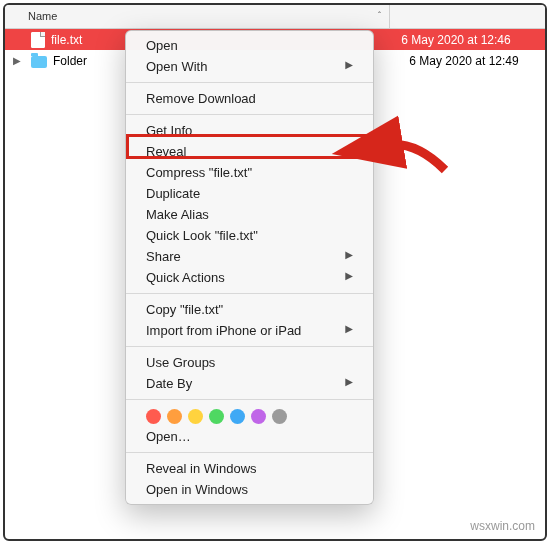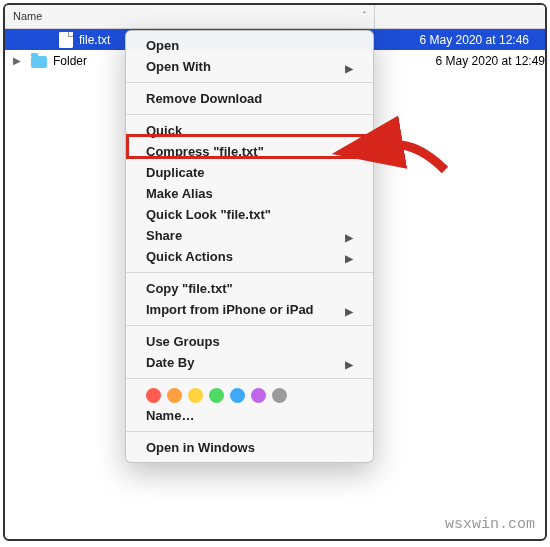--- a/index.html
+++ b/index.html
@@ -1,41 +1,41 @@
 <!DOCTYPE html>
 <html><head>
   <meta charset="utf-8">
   <style>
     * { box-sizing: border-box; margin: 0; padding: 0; font-family: -apple-system, BlinkMacSystemFont, "Helvetica Neue", sans-serif; }
     body { width: 550px; height: 547px; background: #fff; overflow: hidden; position: relative; }
     .frame { border: 2px solid #333; border-radius: 6px; margin: 3px; height: 538px; position: relative; background: #fff; overflow: hidden; }
     .header { display: flex; background: #f5f5f5; border-bottom: 1px solid #d0d0d0; height: 24px; font-size: 11px; color: #333; }
-    .col-name { flex: 0 0 370px; padding: 5px 8px; border-right: 1px solid #d0d0d0; position: relative; }
+    .col-name { flex: 0 0 370px; padding: 5px 8px; border-right: 1px solid #d0d0d0; position: relative; margin-left: 15px; }
     .col-date { flex: 1; padding: 5px 8px; }
     .col-sort { position: absolute; right: 8px; top: 5px; font-size: 9px; color: #666; }
     .rows { position: relative; }
     .row { display: flex; height: 21px; font-size: 12px; align-items: center; }
-    .row.selected { background: #1d4ed8; color: #fff; padding-left: 28px; }
+    .row.selected { background: #ef4444; color: #fff; }
     .row .cell-name { flex: 0 0 370px; padding-left: 26px; display: flex; align-items: center; gap: 6px; }
-    .row .cell-date { flex: 1; padding-left: 8px; text-align: right; }
+    .row .cell-date { flex: 1; padding-left: 8px; text-align: center; }
     .row.selected .cell-date { padding-right: 16px;}
     .row .disclosure { position: absolute; left: 8px; font-size: 10px; color: #666; }
     .file-icon { width: 14px; height: 16px; background: #fff; border: 1px solid #999; border-radius: 1px; position: relative; }
     .file-icon::after { content:''; position:absolute; top:-1px; right:-1px; width:4px; height:4px; background:#f5f5f5; border-left:1px solid #999; border-bottom:1px solid #999; }
     .row.selected .file-icon { border-color:#fff; background:#fff; }
     .folder-icon { width: 16px; height: 12px; background: #62c8f8; border-radius: 2px; position: relative; margin-top:2px;}
     .folder-icon::before{content:'';position:absolute;top:-3px;left:0;width:7px;height:3px;background:#62c8f8;border-radius:1px 1px 0 0;}
     .context-menu { position: absolute; left: 120px; top: 25px; width: 249px; background: rgba(247,247,247,0.98); border: 0.5px solid rgba(0,0,0,0.2); border-radius: 6px; box-shadow: 0 10px 30px rgba(0,0,0,0.25); padding: 4px 0; font-size: 13px; color: #222; }
-    .menu-item { padding: 3px 20px; display: flex; justify-content: space-between; align-items: flex-end; cursor: default; position: relative; font-weight: bold;}
+    .menu-item { padding: 3px 20px; display: flex; justify-content: space-between; align-items: flex-start; cursor: default; position: relative;}
     .menu-item .sub-arrow { font-size: 10px; color: #555;}
     .menu-sep { height: 1px; background: #d8d8d8; margin: 5px 0; }
     .highlight-box { position: absolute; border: 3px solid #d6261b; left: 121px; top: 129px; width: 246px; height: 25px; pointer-events: none; }
     .tags-row { display: flex; gap: 6px; padding: 4px 20px 2px; }
     .tag-dot { width: 15px; height: 15px; border-radius: 50%; }
-    .watermark { position: absolute; right: 10px; bottom: 6px; font-size: 15px; color: #999; font-family: Liberation Mono, monospace; }
+    .watermark { position: absolute; right: 10px; bottom: 6px; font-size: 12px; color: #999; }
     .arrow-svg { position: absolute; left: 290px; top: 105px; pointer-events:none; }
   </style>
 </head>
 <body>
 
 <div class="frame">
   <div class="header">
     <div class="col-name">
       <span>Name</span>
       <span class="col-sort">ˆ</span>
@@ -70,21 +70,24 @@
         <span class="sub-arrow">▶</span>
       </div>
     <div class="menu-sep"></div>
 
     <div class="menu-item">
         <span>Remove Download</span>
       </div>
     <div class="menu-sep"></div>
 
     <div class="menu-item">
-        <span>Quick</span>
+        <span>Get Info</span>
+      </div>
+    <div class="menu-item">
+        <span>Reveal</span>
       </div>
     <div class="menu-item">
         <span>Compress "file.txt"</span>
       </div>
     <div class="menu-item">
         <span>Duplicate</span>
       </div>
     <div class="menu-item">
         <span>Make Alias</span>
       </div>
@@ -122,24 +125,27 @@
     <div class="tags-row">
       <span class="tag-dot" style="background:#ff5b4f"></span>
       <span class="tag-dot" style="background:#ff9e3e"></span>
       <span class="tag-dot" style="background:#ffd33e"></span>
       <span class="tag-dot" style="background:#4fd862"></span>
       <span class="tag-dot" style="background:#3fa9f5"></span>
       <span class="tag-dot" style="background:#c066e8"></span>
       <span class="tag-dot" style="background:#9b9b9b"></span>
     </div>
     <div class="menu-item">
-        <span>Name…</span>
+        <span>Open…</span>
       </div>
     <div class="menu-sep"></div>
 
+    <div class="menu-item">
+        <span>Reveal in Windows</span>
+      </div>
     <div class="menu-item">
         <span>Open in Windows</span>
       </div>
   </div>
 
   <div class="highlight-box"></div>
 
   <svg class="arrow-svg" width="170" height="100">
     <defs>
       <marker id="ahead" markerWidth="10" markerHeight="10" refX="2" refY="3" orient="auto">

